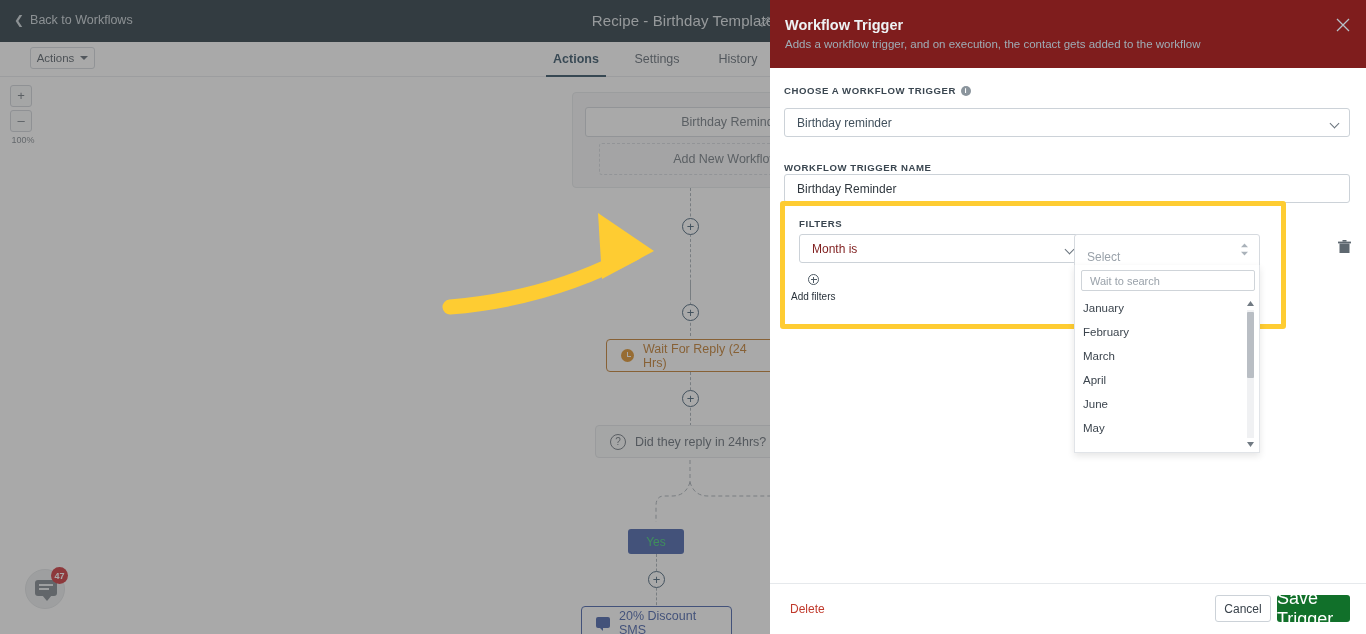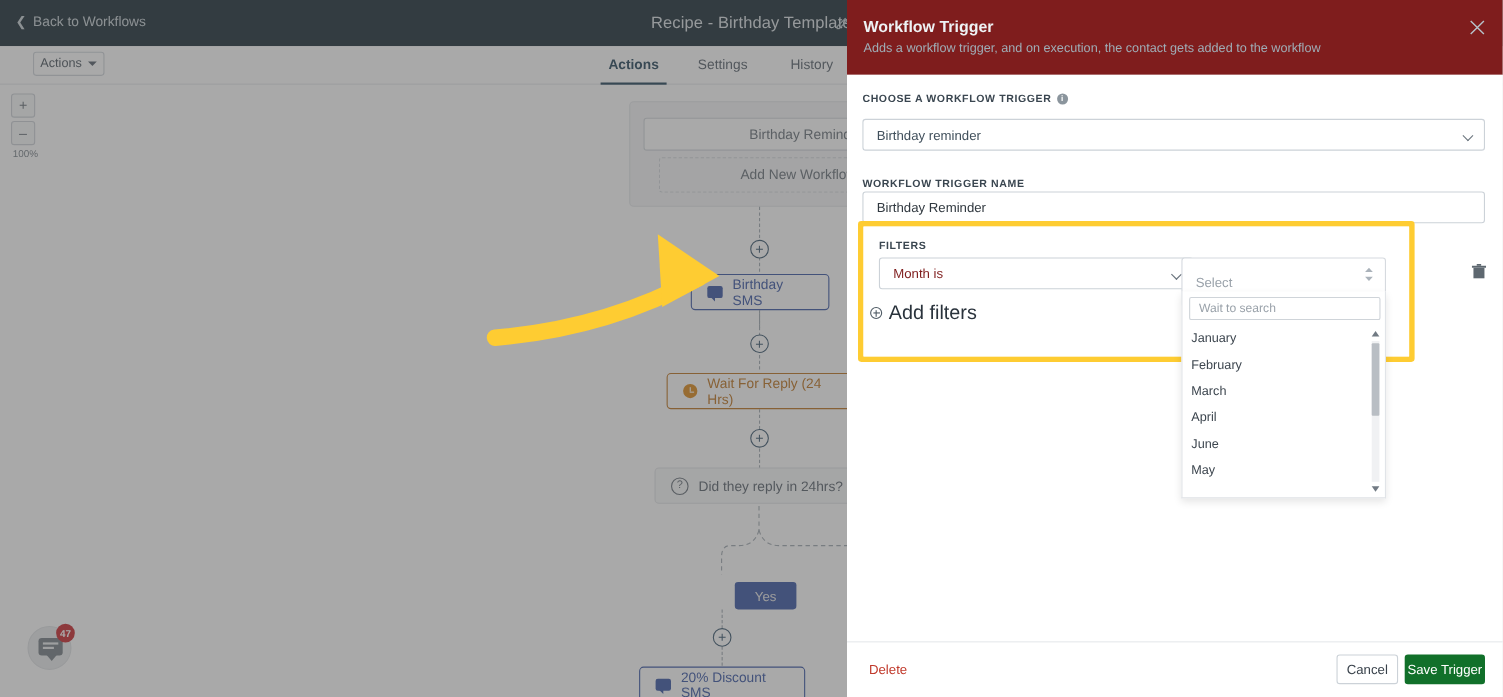--- a/index.html
+++ b/index.html
@@ -103,22 +103,22 @@
   .clock-icon { width: 13px; height: 13px; border-radius: 50%; background: #d98109; position: relative; flex: none; }
   .clock-icon:before { content:''; position:absolute; left:6px; top:3px; width:1.4px; height:4px; background:#fff; }
   .clock-icon:after  { content:''; position:absolute; left:6px; top:6.5px; width:4px; height:1.4px; background:#fff; }
   .q-icon {
     width: 16px; height: 16px; border-radius: 50%; border: 1.3px solid #5a646d;
     color: #5a646d; font-size: 10px; line-height: 14px; text-align: center; flex: none;
   }
 
   .yes-chip {
     position: absolute; width: 56px; height: 25px; border-radius: 3px;
-    background: #2b4a9e; color: #e5e5e5; font-size: 12px;
-    display: flex; align-items: center; justify-content: center; cursor: pointer; margin-left: 40px;
+    background: #2b4a9e; color: #22c55e; font-size: 12px;
+    display: flex; align-items: center; justify-content: center; cursor: pointer;
   }
 
   .branch-svg { position: absolute; left: 560px; top: 382px; }
 
   .chat-widget {
     position: absolute; left: 25px; top: 491px; width: 40px; height: 40px;
     border-radius: 50%; background: #e9ebed; border: 1px solid #dcdfe2;
   }
   .chat-bubble {
     position: absolute; left: 9px; top: 10px; width: 22px; height: 16px;
@@ -181,22 +181,22 @@
   }
   #filters-inner { position: absolute; inset: 0; background: #fff; padding-left: 43px; }
   .filters-label { position: absolute; left: 14px; top: 12px; font-size: 9.6px; font-weight: 700; letter-spacing: .55px; color: #3a4650; }
 
   .filter-cond {
     position: absolute; left: 14px; top: 28px; width: 286px; height: 29px;
     border: 1px solid #ccd2d8; border-radius: 3px; background: #fff;
     font-size: 12px; color: #7f1d1d; display: flex; align-items: center; padding: 0 12px; cursor: pointer;
   }
   .add-filters {
-    position: absolute; left: 6px; top: 68px; font-size: 18px; color: #2a333c;
-    display: flex; align-items: center; gap: 6px; cursor: pointer;
+    position: absolute; left: 6px; top: 68px; font-size: 10px; color: #2a333c;
+    display: flex; align-items: center; gap: 6px; cursor: pointer; flex-direction: column;
   }
   .plus-circ {
     width: 11px; height: 11px; border-radius: 50%; border: 1px solid #4e5a64; position: relative; flex: none;
   }
   .plus-circ:before { content:''; position:absolute; left:4.3px; top:1.6px; width:1px; height:6px; background:#4e5a64; }
   .plus-circ:after  { content:''; position:absolute; left:1.8px; top:4.2px; width:6px; height:1px; background:#4e5a64; }
 
   
   .value-select {
     position: absolute; left: 1074px; top: 234px; width: 186px; height: 45px;
@@ -237,21 +237,21 @@
   }
   .delete-link { position: absolute; left: 20px; top: 18px; font-size: 12px; color: #c0392b; cursor: pointer; }
   .btn-cancel {
     position: absolute; right: 95px; top: 11px; width: 56px; height: 27px;
     border: 1px solid #ccd2d8; border-radius: 3px; background: #fff;
     font-size: 12px; color: #39424b; display: flex; align-items: center; justify-content: center; cursor: pointer;
   }
   .btn-save {
     position: absolute; right: 16px; top: 11px; width: 73px; height: 27px;
     border-radius: 3px; background: #11702a; color: #fff;
-    font-size: 12px; display: flex; align-items: center; justify-content: center; cursor: pointer;
+    font-size: 18px; display: flex; align-items: center; justify-content: center; cursor: pointer;
   }
 </style>
 </head>
 <body>
 
 <div id="app-root">
 
   <div class="topbar">
     <div class="back-link">
       <span class="chev-left">❮</span>
@@ -282,24 +282,20 @@
       <div class="zoom-pct">100%</div>
     </div>
 
     <div class="wf-trigger-box">
       <div class="wf-trigger-item">Birthday Reminder</div>
       <div class="wf-trigger-add">Add New Workflow Trigger</div>
     </div>
 
     <div class="vline" style="left:690px; top:110px; height:110px;"></div>
     <div class="plus-node" style="left:682px; top:140px;">+</div>
-    <div class="node node-sms" style="left:628px; top:171px; width:126px;">
-      <span class="sms-icon"></span>
-      <span>Birthday SMS</span>
-    </div>
 
     <div class="vline" style="left:690px; top:204px; height:54px;"></div>
     <div class="plus-node" style="left:682px; top:226px;">+</div>
 
     <div class="node node-wait" style="left:606px; top:261px; width:172px;">
       <span class="clock-icon"></span>
       <span>Wait For Reply (24 Hrs)</span>
     </div>
 
     <div class="vline" style="left:690px; top:294px; height:54px;"></div>

